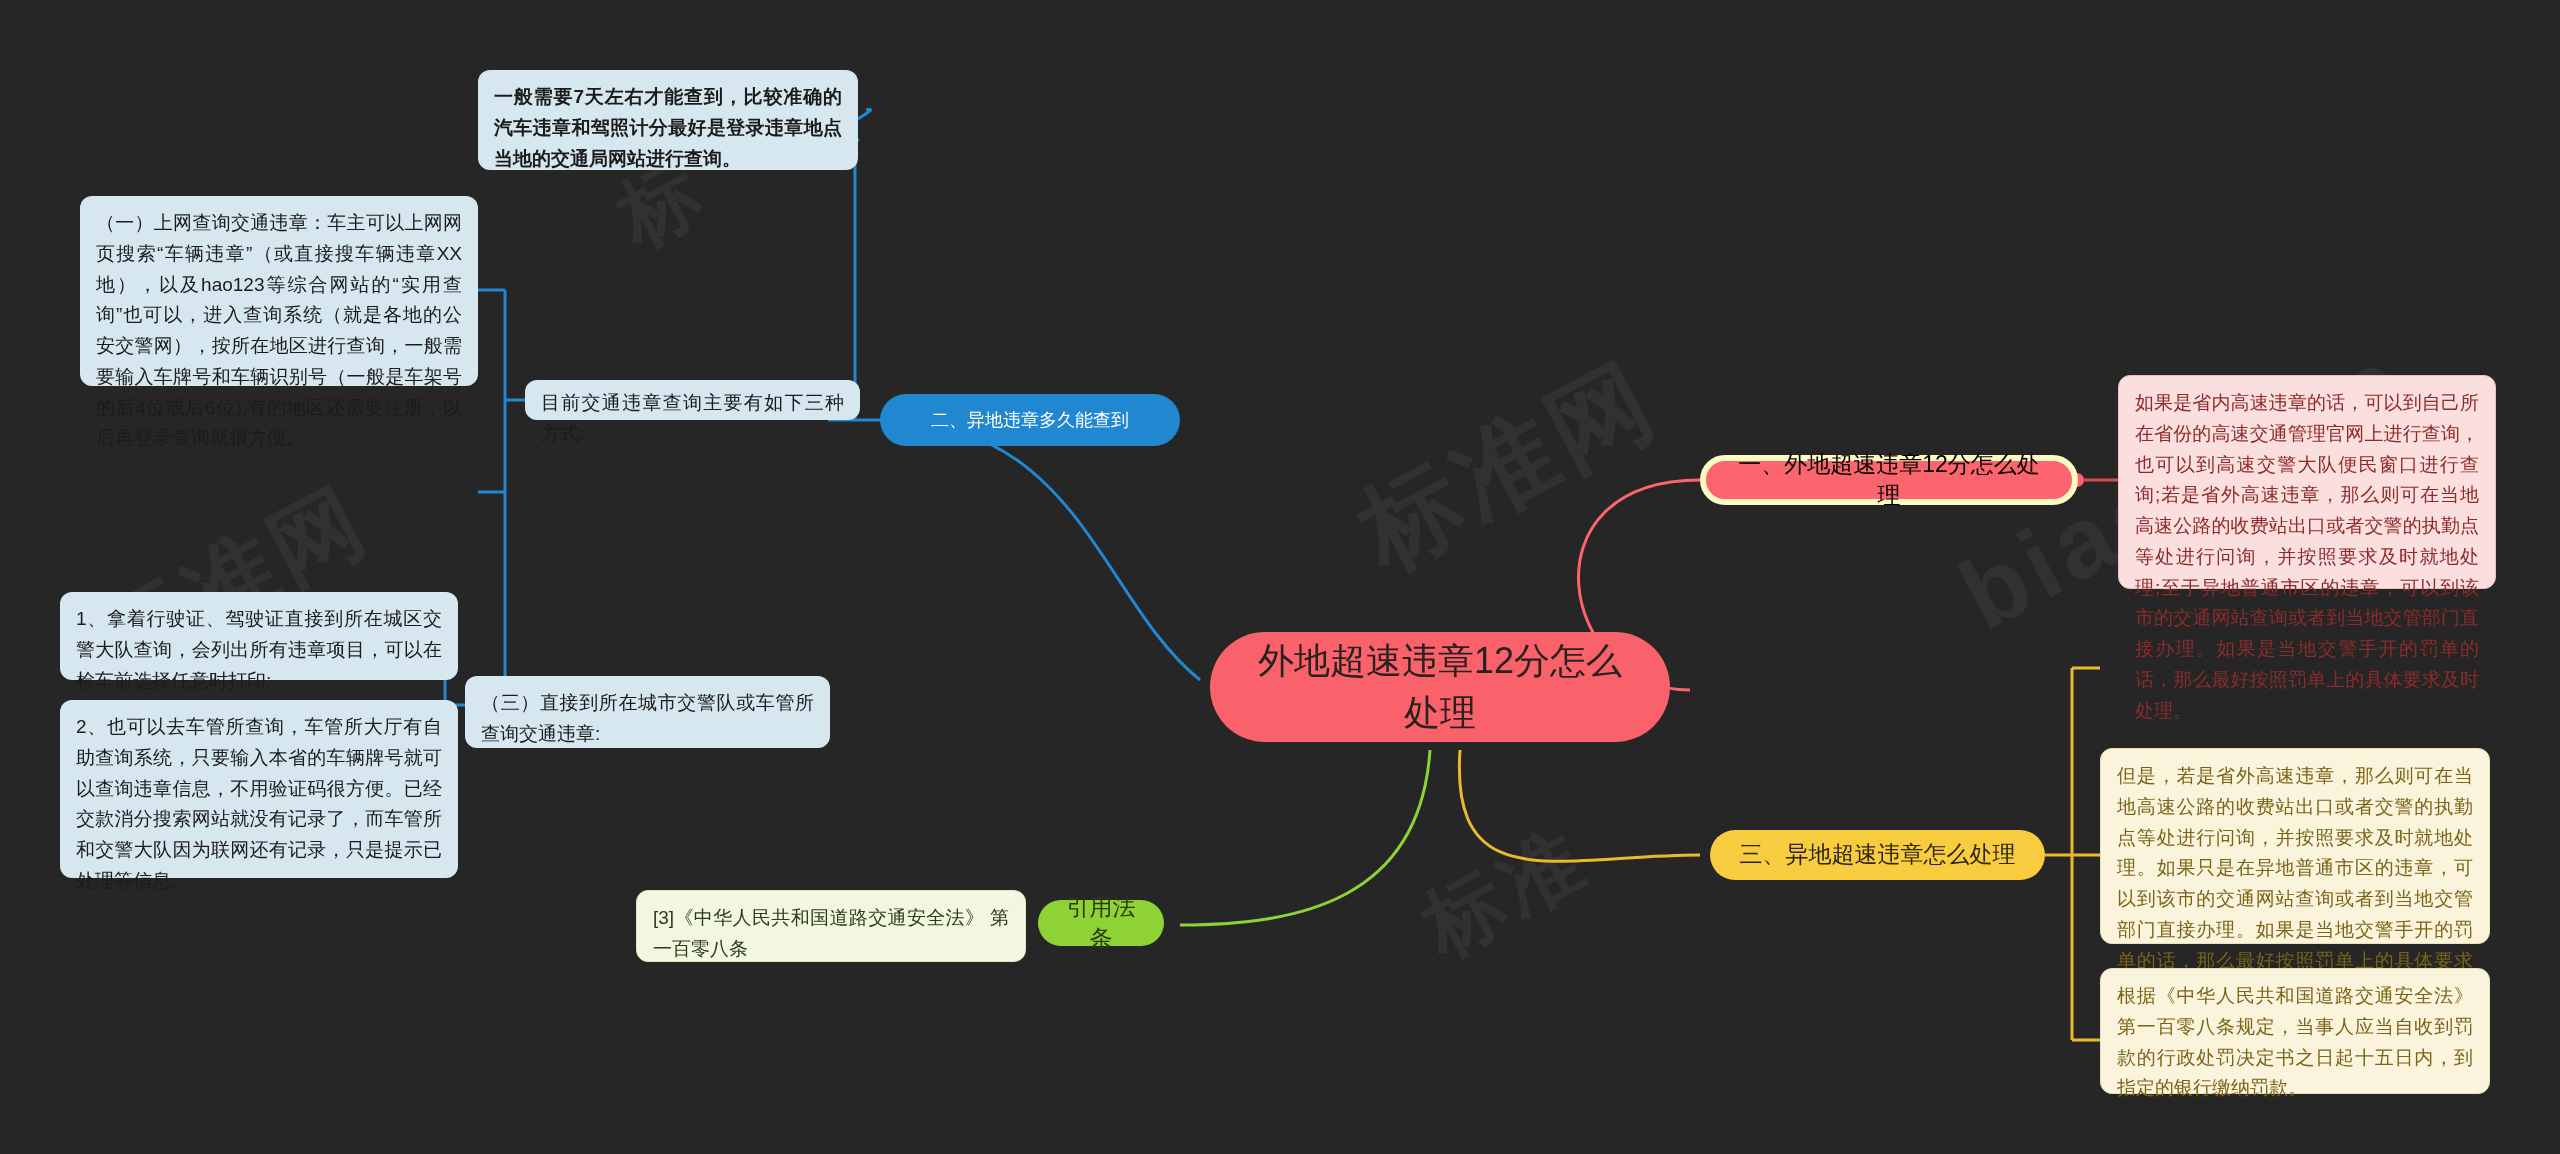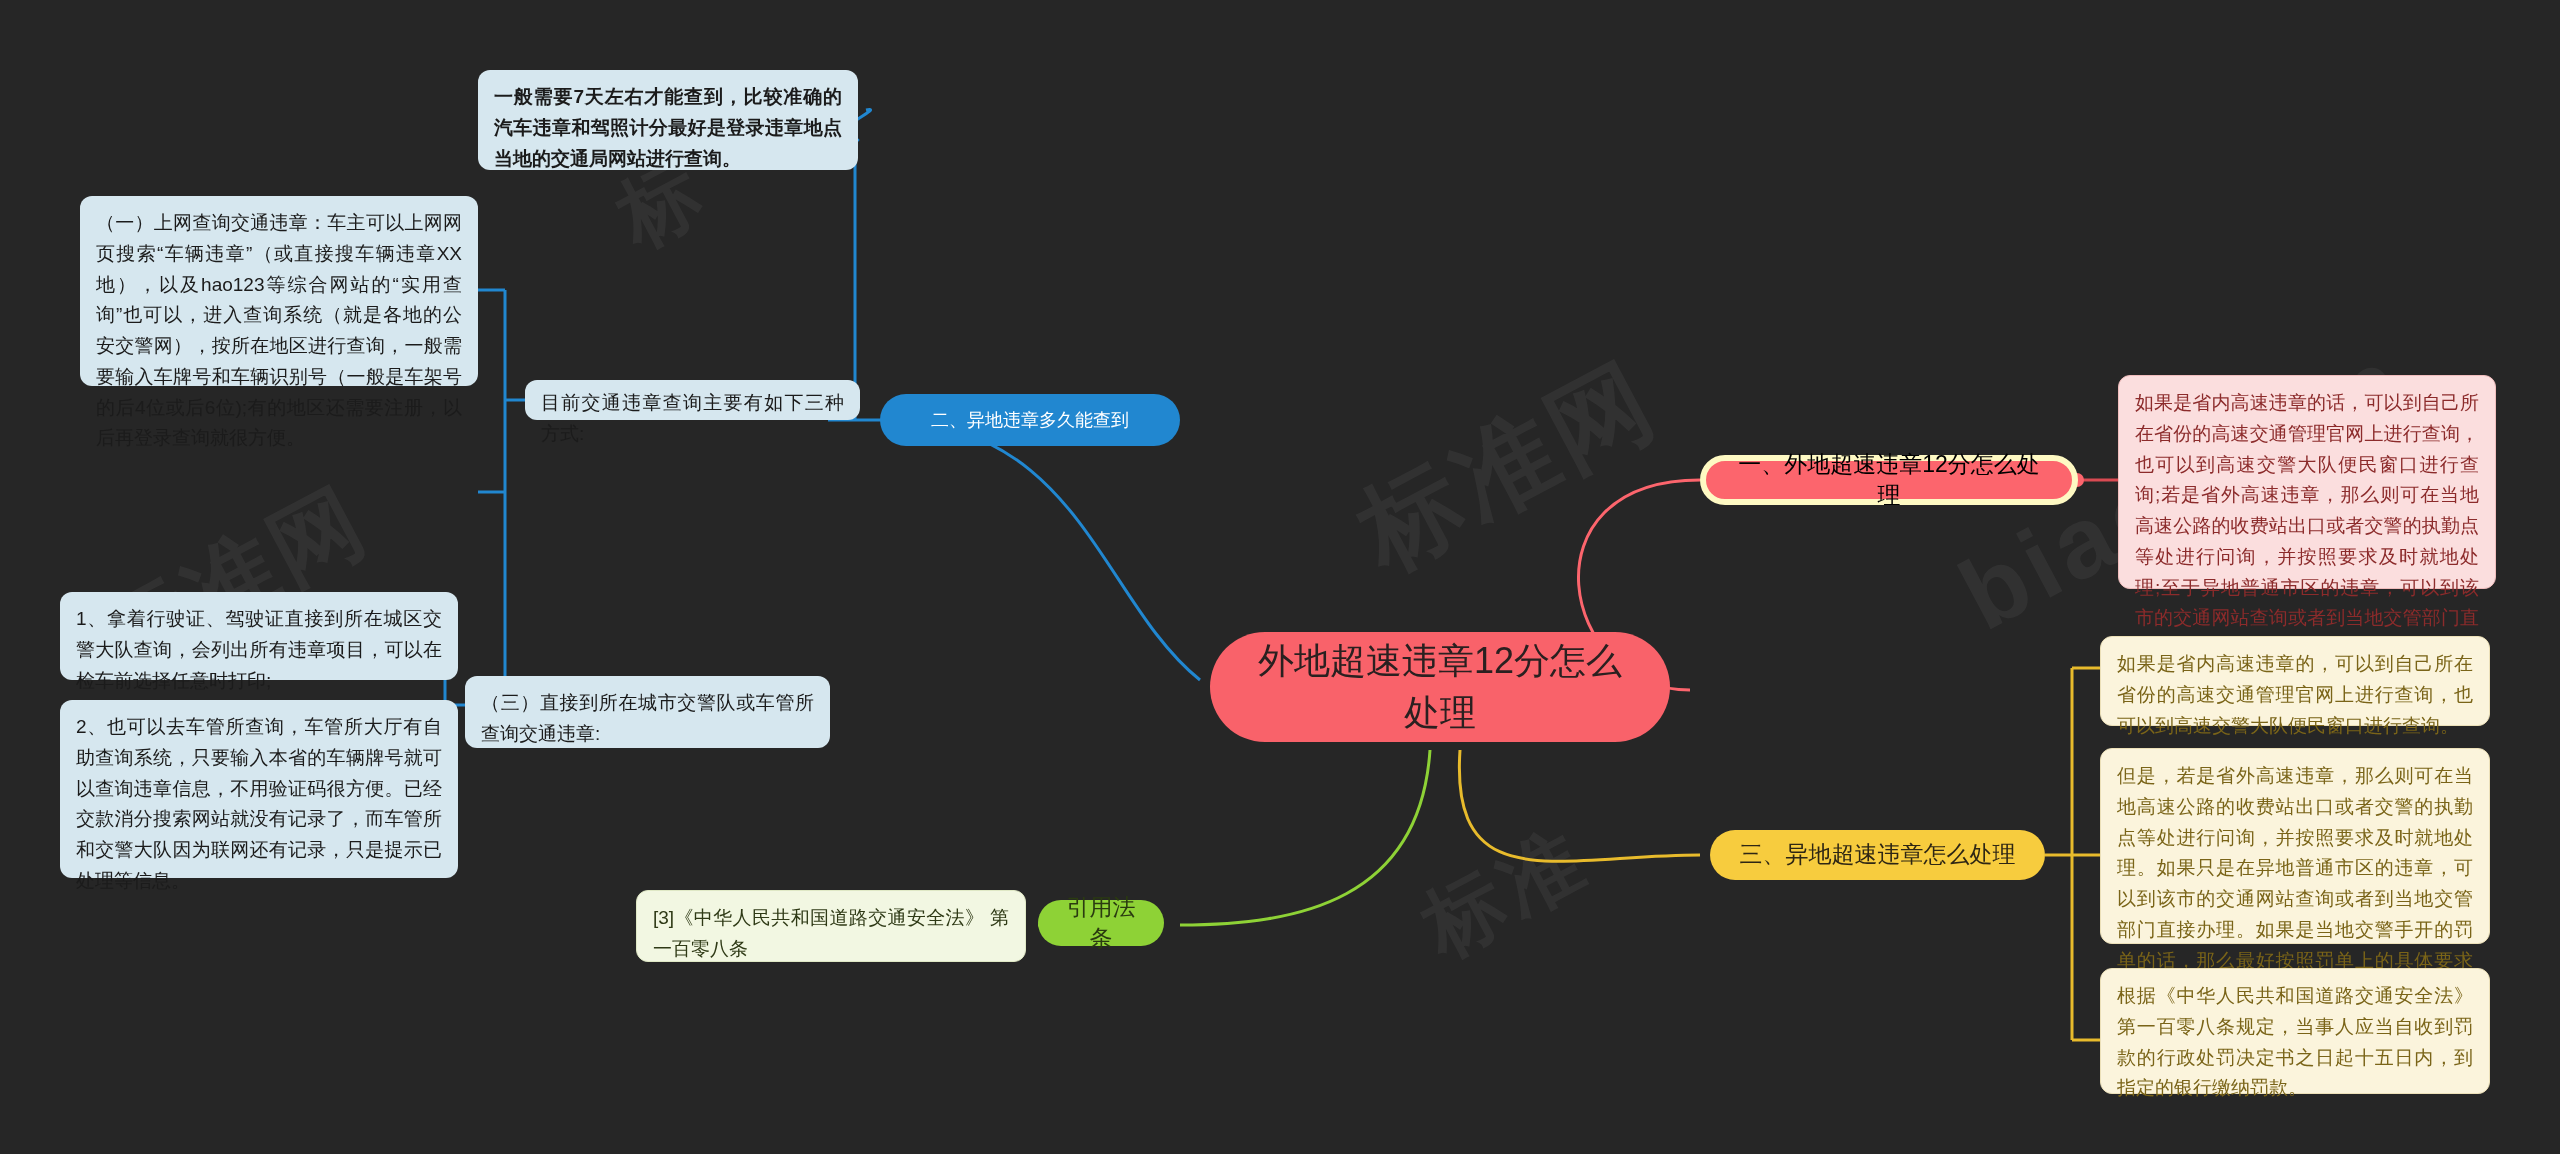--- a/index.html
+++ b/index.html
@@ -129,23 +129,20 @@
   </div>
 
   <div class="node box box-blue" style="left:60px;top:700px;width:398px;height:178px;">
     <span>2、也可以去车管所查询，车管所大厅有自助查询系统，只要输入本省的车辆牌号就可以查询违章信息，不用验证码很方便。已经交款消分搜索网站就没有记录了，而车管所和交警大队因为联网还有记录，只是提示已处理等信息。</span>
   </div>
 
   <div class="node pill pill-yellow" style="left:1710px;top:830px;width:335px;height:50px;">
     <span>三、异地超速违章怎么处理</span>
   </div>
 
-  <div class="node box box-cream" style="left:2100px;top:636px;width:390px;height:90px;">
-    <span>如果是省内高速违章的，可以到自己所在省份的高速交通管理官网上进行查询，也可以到高速交警大队便民窗口进行查询。</span>
-  </div>
 
   <div class="node box box-cream" style="left:2100px;top:748px;width:390px;height:196px;">
     <span>但是，若是省外高速违章，那么则可在当地高速公路的收费站出口或者交警的执勤点等处进行问询，并按照要求及时就地处理。如果只是在异地普通市区的违章，可以到该市的交通网站查询或者到当地交管部门直接办理。如果是当地交警手开的罚单的话，那么最好按照罚单上的具体要求及时处理。</span>
   </div>
 
   <div class="node box box-cream" style="left:2100px;top:968px;width:390px;height:126px;">
     <span>根据《中华人民共和国道路交通安全法》第一百零八条规定，当事人应当自收到罚款的行政处罚决定书之日起十五日内，到指定的银行缴纳罚款。</span>
   </div>
 
   <div class="node pill pill-green" style="left:1038px;top:900px;width:126px;height:46px;">

